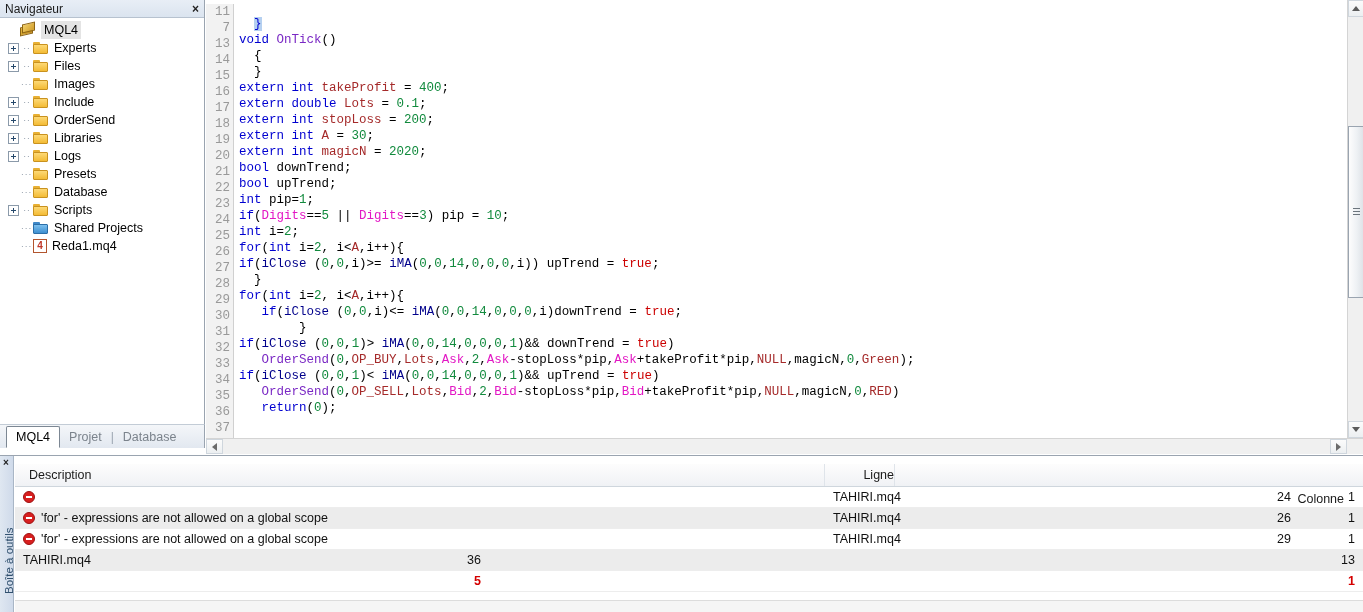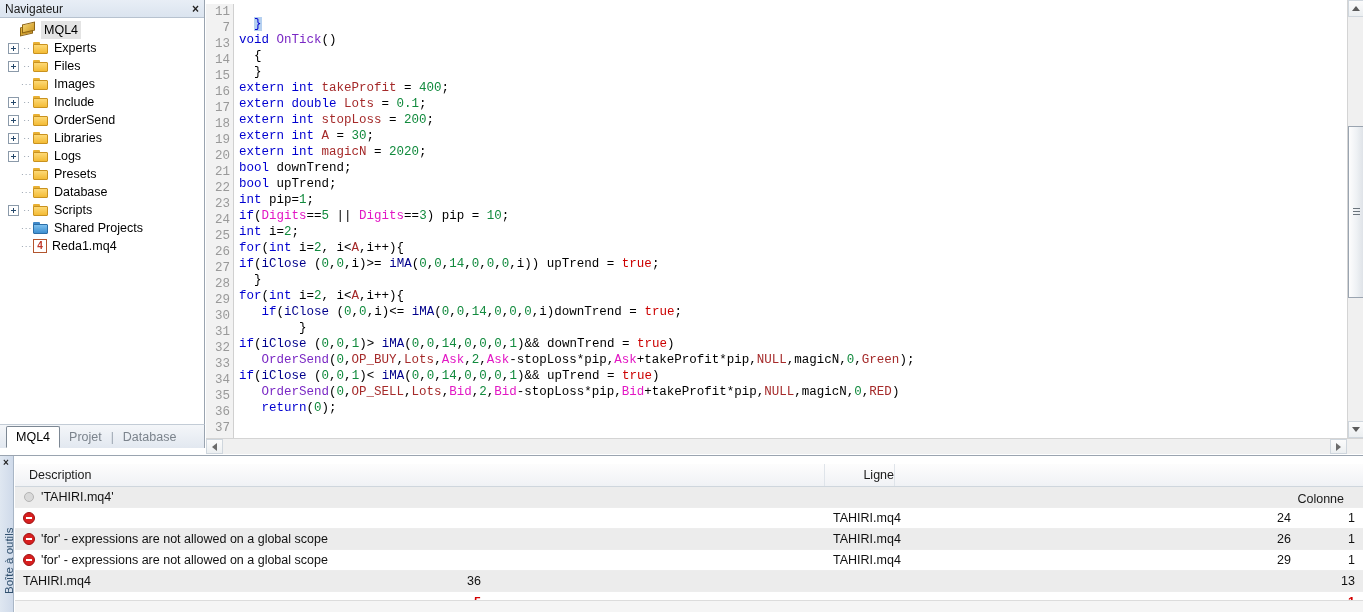--- a/index.html
+++ b/index.html
@@ -486,29 +486,20 @@
       <span class="close-x">×</span>
       <span class="vert-label">Boîte à outils</span>
     </div>
     <div id="tb-grid">
       <div class="tb-head">
         <div class="c-desc">Description</div>
         <div class="c-lig">Ligne</div>
         <div class="c-col">Colonne</div>
       </div>
       <div id="tb-body">
-          <div class="tb-row alt">
-            <div class="c-desc">
-              <span class="ic-info"></span>
-              <span class="err-text">'TAHIRI.mq4'</span>
-            </div>
-            <div class="c-dos"></div>
-            <div class="c-lig "></div>
-            <div class="c-col "></div>
-          </div>
           <div class="tb-row">
             <div class="c-desc">
               <span class="ic-err"></span>
             </div>
             <div class="c-dos">TAHIRI.mq4</div>
             <div class="c-lig ">24</div>
             <div class="c-col ">1</div>
           </div>
           <div class="tb-row alt">
             <div class="c-desc">

